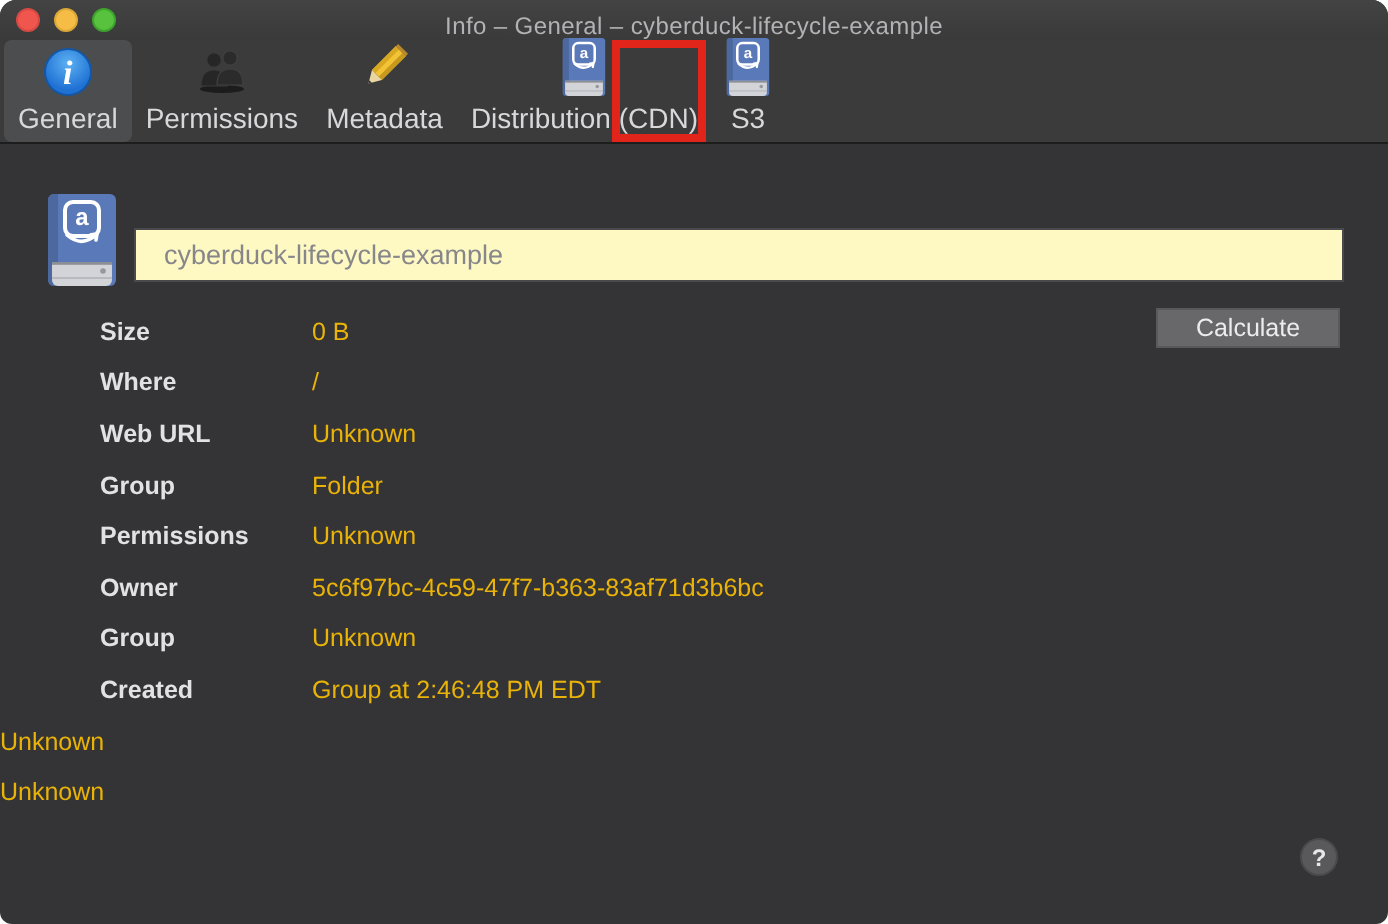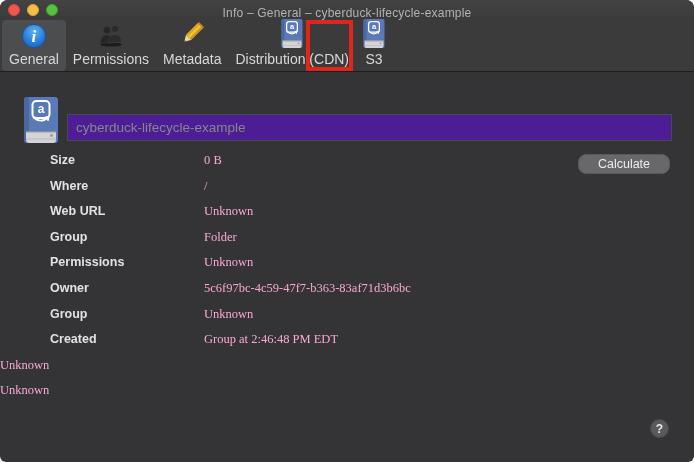--- a/index.html
+++ b/index.html
@@ -46,34 +46,34 @@
   }
   
   .annotation-box {
     position: absolute; left: 306px; top: 20px; width: 47px; height: 51px;
     border: 4px solid #e1251b; pointer-events: none; z-index: 30;
   }
   
   .big-icon { position: absolute; left: 24px; top: 97px; }
   .name-field {
     position: absolute; left: 67px; top: 114px; width: 605px; height: 27px;
-    background: #4c1d95; border: 1px solid #4a4a4c; outline: none;
-    color: #87878b; font-size: 13.5px; padding: 0 8px;
+    background: #fef9c3; border: 1px solid #4a4a4c; outline: none;
+    color: #87878b; font-size: 13.5px; padding: 0 14px;
     font-family: "Liberation Sans", sans-serif;
   }
   .rows { position: absolute; left: 0; top: 153px; width: 100%; }
-  .row { display: flex; align-items: flex-start; height: 25.6px; gap: 48px; }
+  .row { display: flex; align-items: center; height: 25.6px; }
   .row-label {
     width: 106px; margin-left: 50px; font-size: 12.5px; font-weight: 700;
     color: #e2e2e4;
   }
-  .row-value { font-size: 12.5px; color: #f9a8d4; font-family: Liberation Serif, serif; }
+  .row-value { font-size: 12.5px; color: #eab308; }
   .calc-btn {
     position: absolute; left: 578px; top: 154px; width: 92px; height: 20px;
-    background: #68686b; border: 1px solid #59595c; border-radius: 8px;
+    background: #68686b; border: 1px solid #59595c; border-radius: 0;
     color: #ececee; font-size: 12.5px; font-family: "Liberation Sans", sans-serif;
     display: flex; align-items: center; justify-content: center; cursor: default;
   }
   .help-btn {
     position: absolute; left: 650px; top: 419px; width: 19px; height: 19px;
     border-radius: 50%; background: #59595b; border: 1px solid #4a4a4c;
     color: #e8e8ea; font-size: 12px; font-weight: 700;
     display: flex; align-items: center; justify-content: center; cursor: default;
   }
 </style>

